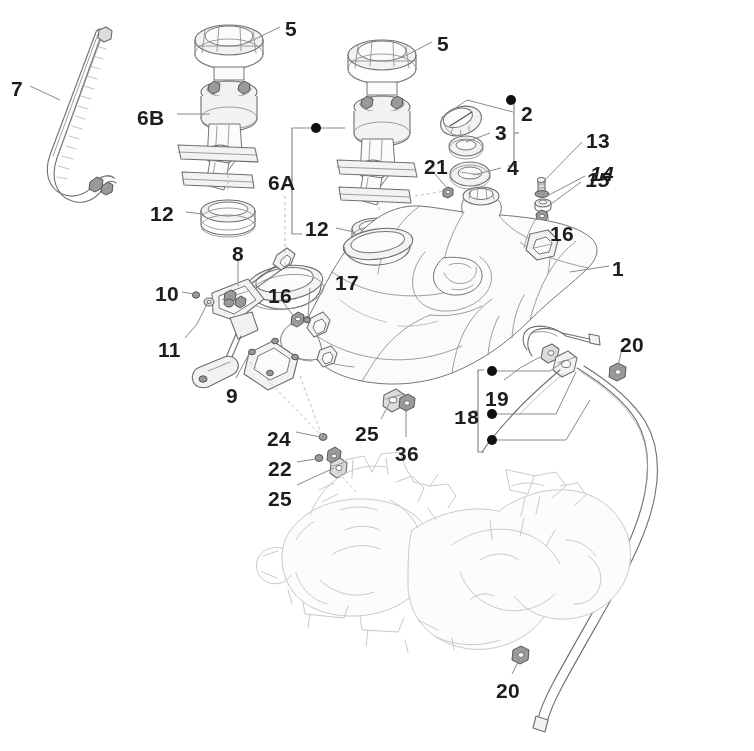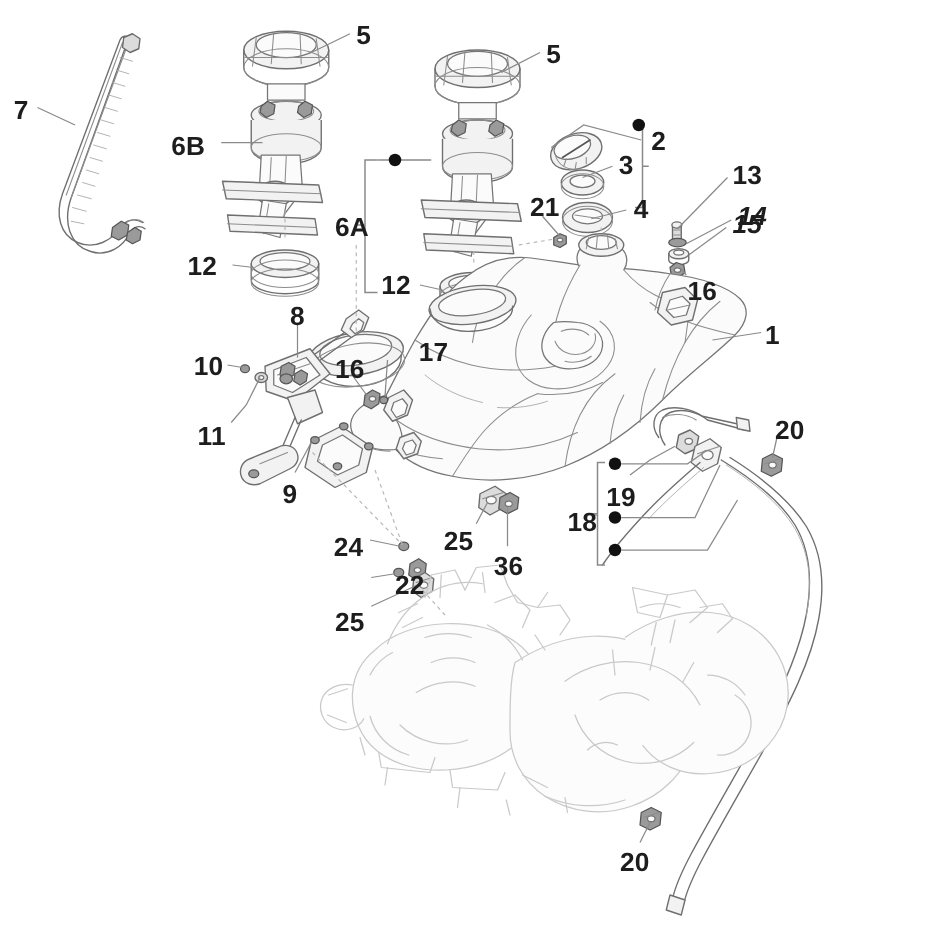--- a/index.html
+++ b/index.html
@@ -553,22 +553,22 @@
 <div class="callout-label" style="left:590px; top:163px;font-style:italic;">14</div>
 <div class="callout-label" style="left:586px; top:169px;font-style:italic;">15</div>
 <div class="callout-label" style="left:550px; top:223px;">16</div>
 <div class="callout-label" style="left:612px; top:258px;">1</div>
 <div class="callout-label" style="left:155px; top:283px;">10</div>
 <div class="callout-label" style="left:158px; top:339px;">11</div>
 <div class="callout-label" style="left:268px; top:285px;">16</div>
 <div class="callout-label" style="left:303px; top:272px;margin-left:32px;">17</div>
 <div class="callout-label" style="left:226px; top:385px;">9</div>
 <div class="callout-label" style="left:267px; top:428px;">24</div>
-<div class="callout-label" style="left:268px; top:458px;margin-left:48px;">22</div>
+<div class="callout-label" style="left:268px; top:458px;">22</div>
 <div class="callout-label" style="left:268px; top:488px;">25</div>
 <div class="callout-label" style="left:355px; top:423px;">25</div>
 <div class="callout-label" style="left:395px; top:443px;">36</div>
-<div class="callout-label" style="left:454px; top:408px;">18</div>
+<div class="callout-label" style="left:454px; top:408px;font-family:Liberation Mono, monospace;">18</div>
 <div class="callout-label" style="left:485px; top:388px;">19</div>
 <div class="callout-label" style="left:620px; top:334px;">20</div>
 <div class="callout-label" style="left:496px; top:680px;">20</div>
 
 </div>
 
 </body></html>

